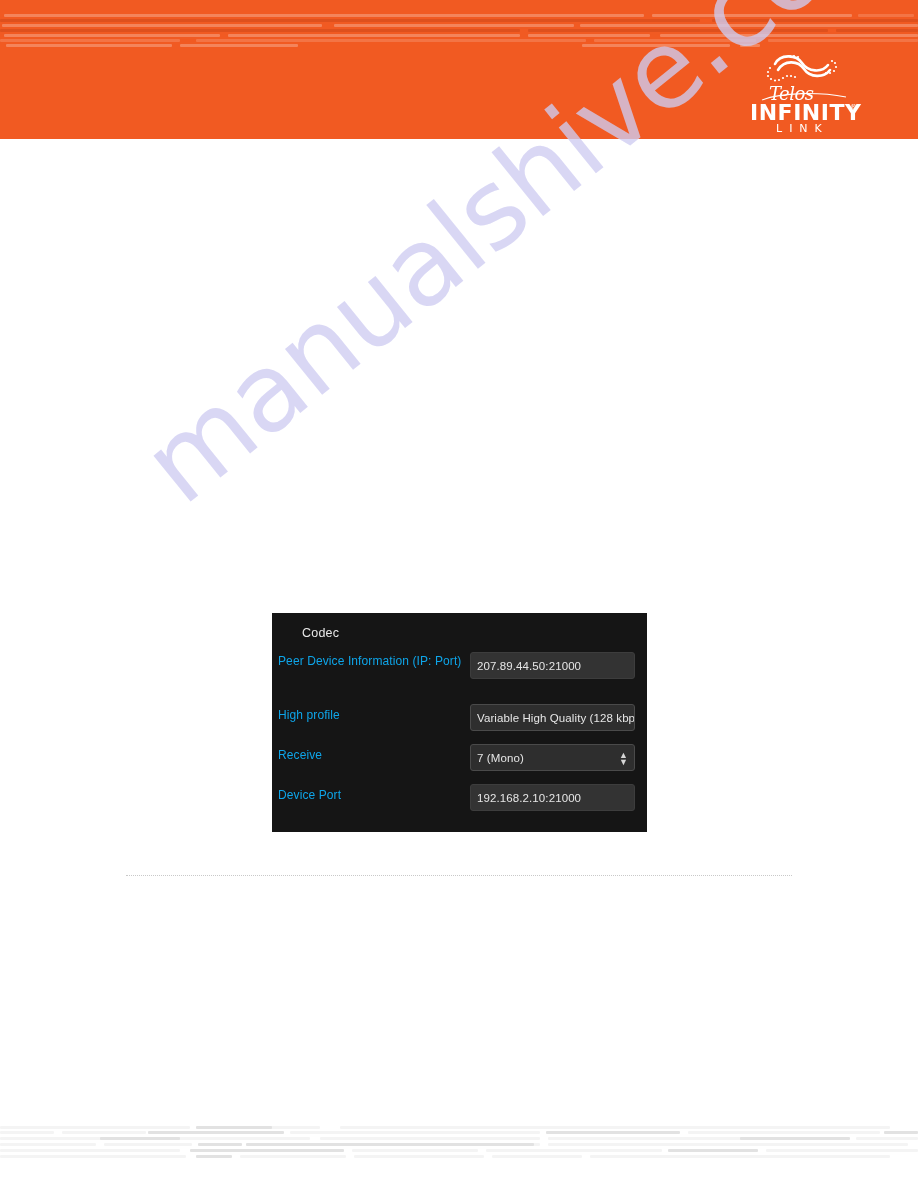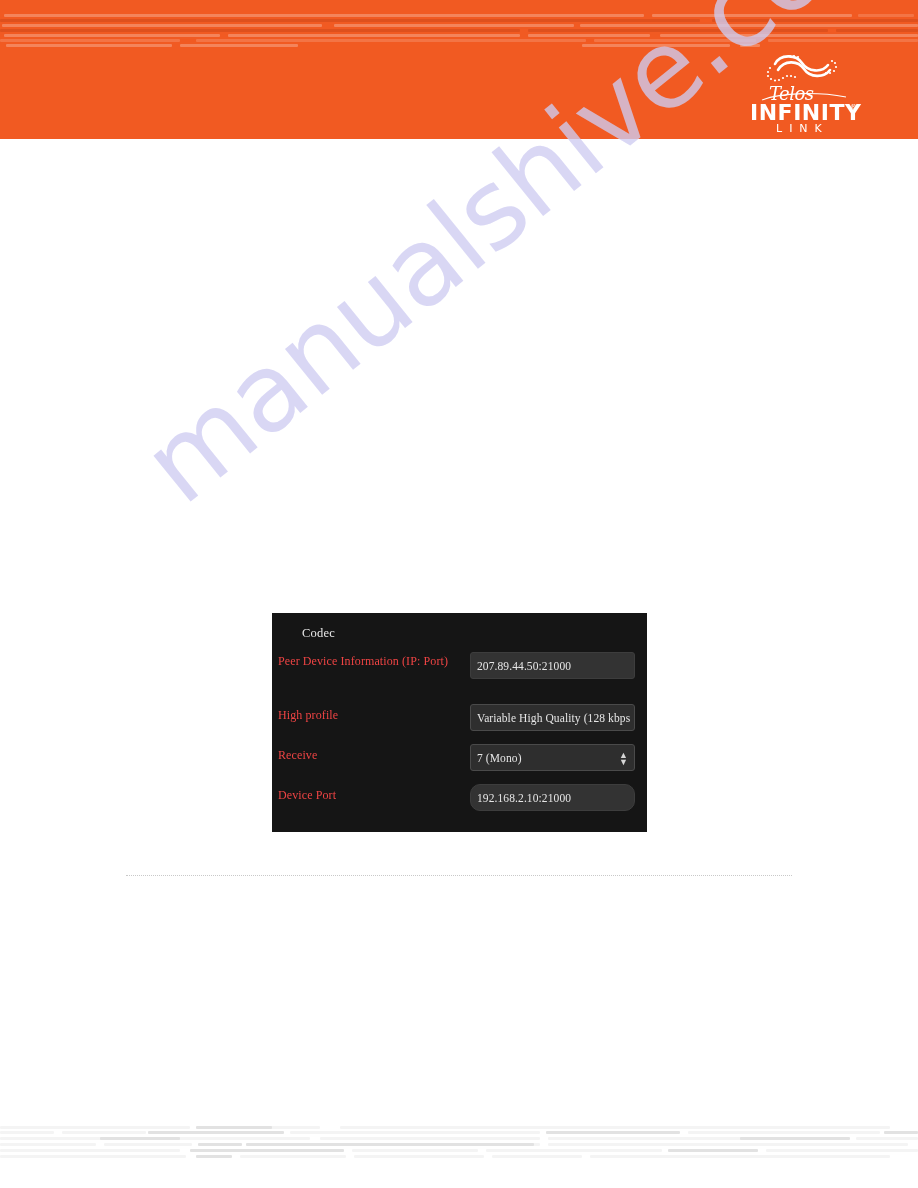--- a/index.html
+++ b/index.html
@@ -63,42 +63,41 @@
 
   
   .codec-panel {
     position: absolute;
     left: 272px;
     top: 613px;
     width: 375px;
     height: 219px;
     background: #151515;
     box-sizing: border-box;
-    font-family: Liberation Serif, serif;
   }
   .codec-title {
     position: absolute;
     left: 30px;
     top: 13px;
     font-size: 12.5px;
     color: #e8e8e8;
     letter-spacing: 0.2px;
   }
   .field-row {
     position: absolute;
     left: 0;
     width: 375px;
   }
   .field-label {
     position: absolute;
     left: 6px;
     width: 185px;
     font-size: 12px;
     line-height: 15px;
-    color: #ef4444;
+    color: #0ea5e9;
     letter-spacing: 0.1px;
   }
   .field-control {
     position: absolute;
     left: 198px;
     width: 165px;
     height: 27px;
     background: #333333;
     border: 1px solid #3d3d3d;
     border-radius: 3px;
@@ -137,21 +136,21 @@
   .row-profile { top: 92px; }
   .row-profile .field-label  { top: 3px; }
   .row-profile .field-control{ top: -1px; }
 
   .row-channels{ top: 132px; }
   .row-channels .field-label  { top: 3px; }
   .row-channels .field-control{ top: -1px; }
 
   .row-port    { top: 172px; }
   .row-port .field-label  { top: 3px; }
-  .row-port .field-control{ top: -1px; border-radius: 10px; }
+  .row-port .field-control{ top: -1px; }
 
   
   .dotted-rule {
     position: absolute;
     left: 126px;
     top: 875px;
     width: 666px;
     height: 1px;
     border-top: 1px dotted #c9c9c9;
   }

